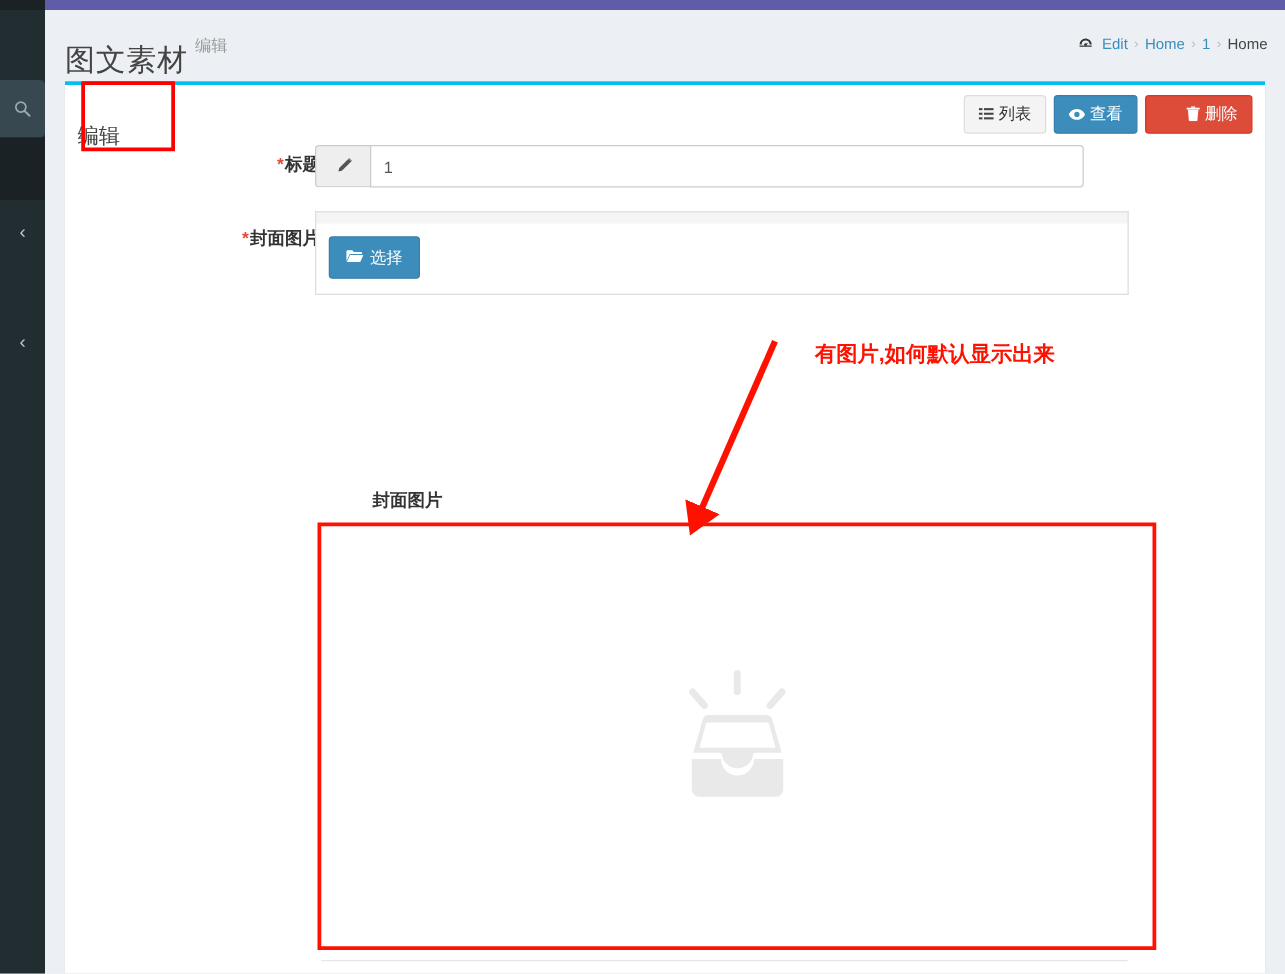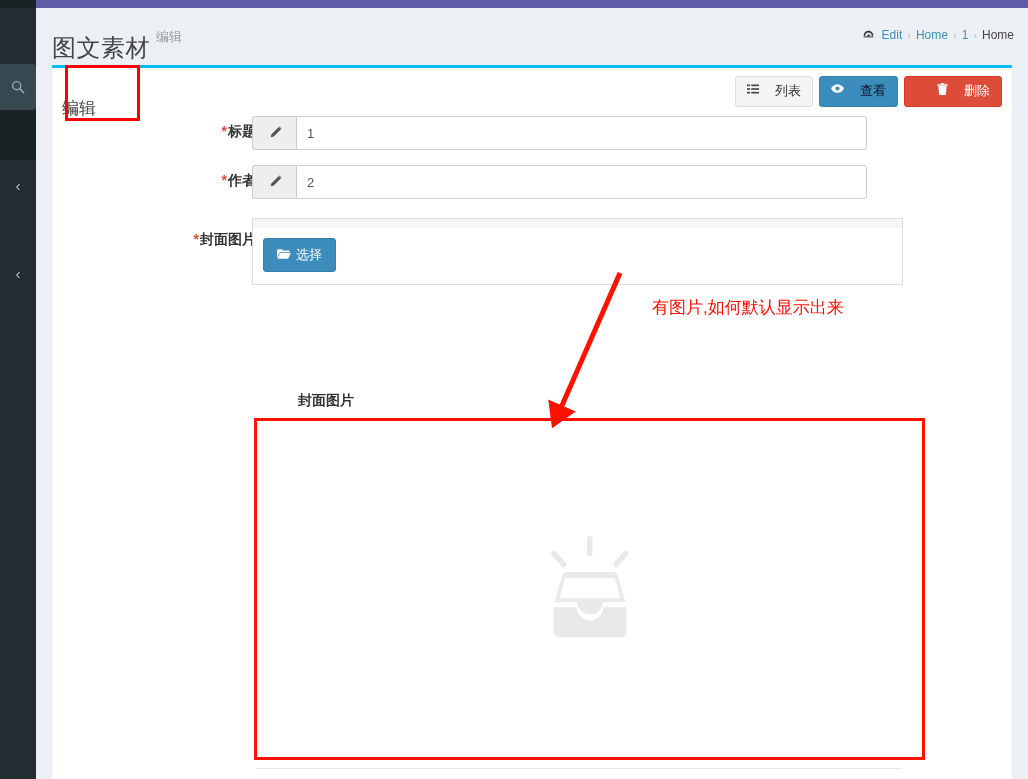--- a/index.html
+++ b/index.html
@@ -92,26 +92,26 @@
   
   .tab-highlight {
     position: absolute; left: 13px; top: -3px; width: 75px; height: 56px;
     border: 3px solid #ff0000; pointer-events: none; z-index: 30;
   }
   .box-tools {
     position: absolute; right: 10px; top: 8px;
     display: flex; gap: 6px;
   }
   .btn {
-    display: inline-flex; align-items: flex-start; gap: 16px;
+    display: inline-flex; align-items: center; gap: 4px;
     font-size: 13px; padding: 6px 11px; border-radius: 3px;
     border: 1px solid transparent; cursor: pointer; line-height: 1.3;
   }
   .btn-default { background: #f4f4f4; border-color: #ddd; color: #333; }
-  .btn-info    { background: #3c8dbc; border-color: #367fa9; color: #0f172a; }
+  .btn-info    { background: #3c8dbc; border-color: #367fa9; color: #ffffff; }
   .btn-danger  { background: #dd4b39; border-color: #d73925; color: #fff; padding-left: 32px; }
   .btn svg { display:block; }
 
   
   .form-body { position: absolute; left: 0; top: 47px; width: 960px; }
 
   .form-group { position: relative; width: 960px; }
   .ctrl-label {
     position: absolute; left: 0; width: 204px; text-align: right;
     font-size: 14px; color: #333; font-weight: bold; padding-top: 8px;
@@ -163,23 +163,23 @@
   }
 
   
   .preview-highlight {
     position: absolute; left: 202px; top: 350px; width: 671px; height: 342px;
     border: 3px solid #ff1100; pointer-events: none; z-index: 25;
   }
 
   
   .annot-text {
-    position: absolute; left: 600px; top: 228px;
+    position: absolute; left: 600px; top: 204px;
     font-size: 17px; color: #ff1100; white-space: nowrap; z-index: 26;
-    font-weight: 400;
+    font-weight: 700;
   }
   .annot-arrow { position: absolute; left: 470px; top: 195px; z-index: 26; pointer-events:none; }
 </style>
 </head>
 <body>
 
 <div id="root">
 
   <div class="sidebar">
     <div class="sidebar-topstrip"></div>
@@ -279,32 +279,20 @@
             <span class="input-addon">
               <svg width="14" height="14" viewBox="0 0 16 16">
                 <path d="M12.4 1.1l2.5 2.5-8.6 8.6-3.2.7.7-3.2z" fill="#555"></path>
                 <path d="M13.1.4l2.5 2.5-.9.9L12.2 1.3z" fill="#888"></path>
               </svg>
             </span>
             <input class="form-control" type="text" value="1" style="">
           </div>
         </div>
 
-        <div class="form-group" style="height:49px;">
-          <label class="ctrl-label"><span class="req">*</span><span>作者</span></label>
-          <div class="input-group" style="top:1px;">
-            <span class="input-addon">
-              <svg width="14" height="14" viewBox="0 0 16 16">
-                <path d="M12.4 1.1l2.5 2.5-8.6 8.6-3.2.7.7-3.2z" fill="#555"></path>
-                <path d="M13.1.4l2.5 2.5-.9.9L12.2 1.3z" fill="#888"></path>
-              </svg>
-            </span>
-            <input class="form-control" type="text" value="2" style="">
-          </div>
-        </div>
 
 
         <div class="form-group">
           <label class="ctrl-label" style="top:10px;"><span class="req">*</span><span>封面图片</span></label>
           <div class="cover-panel" style="top:5px;">
             <div class="cover-head"></div>
             <div class="cover-body">
               <button class="btn-select">
                 <span>
                   <svg width="14" height="12" viewBox="0 0 18 14">

